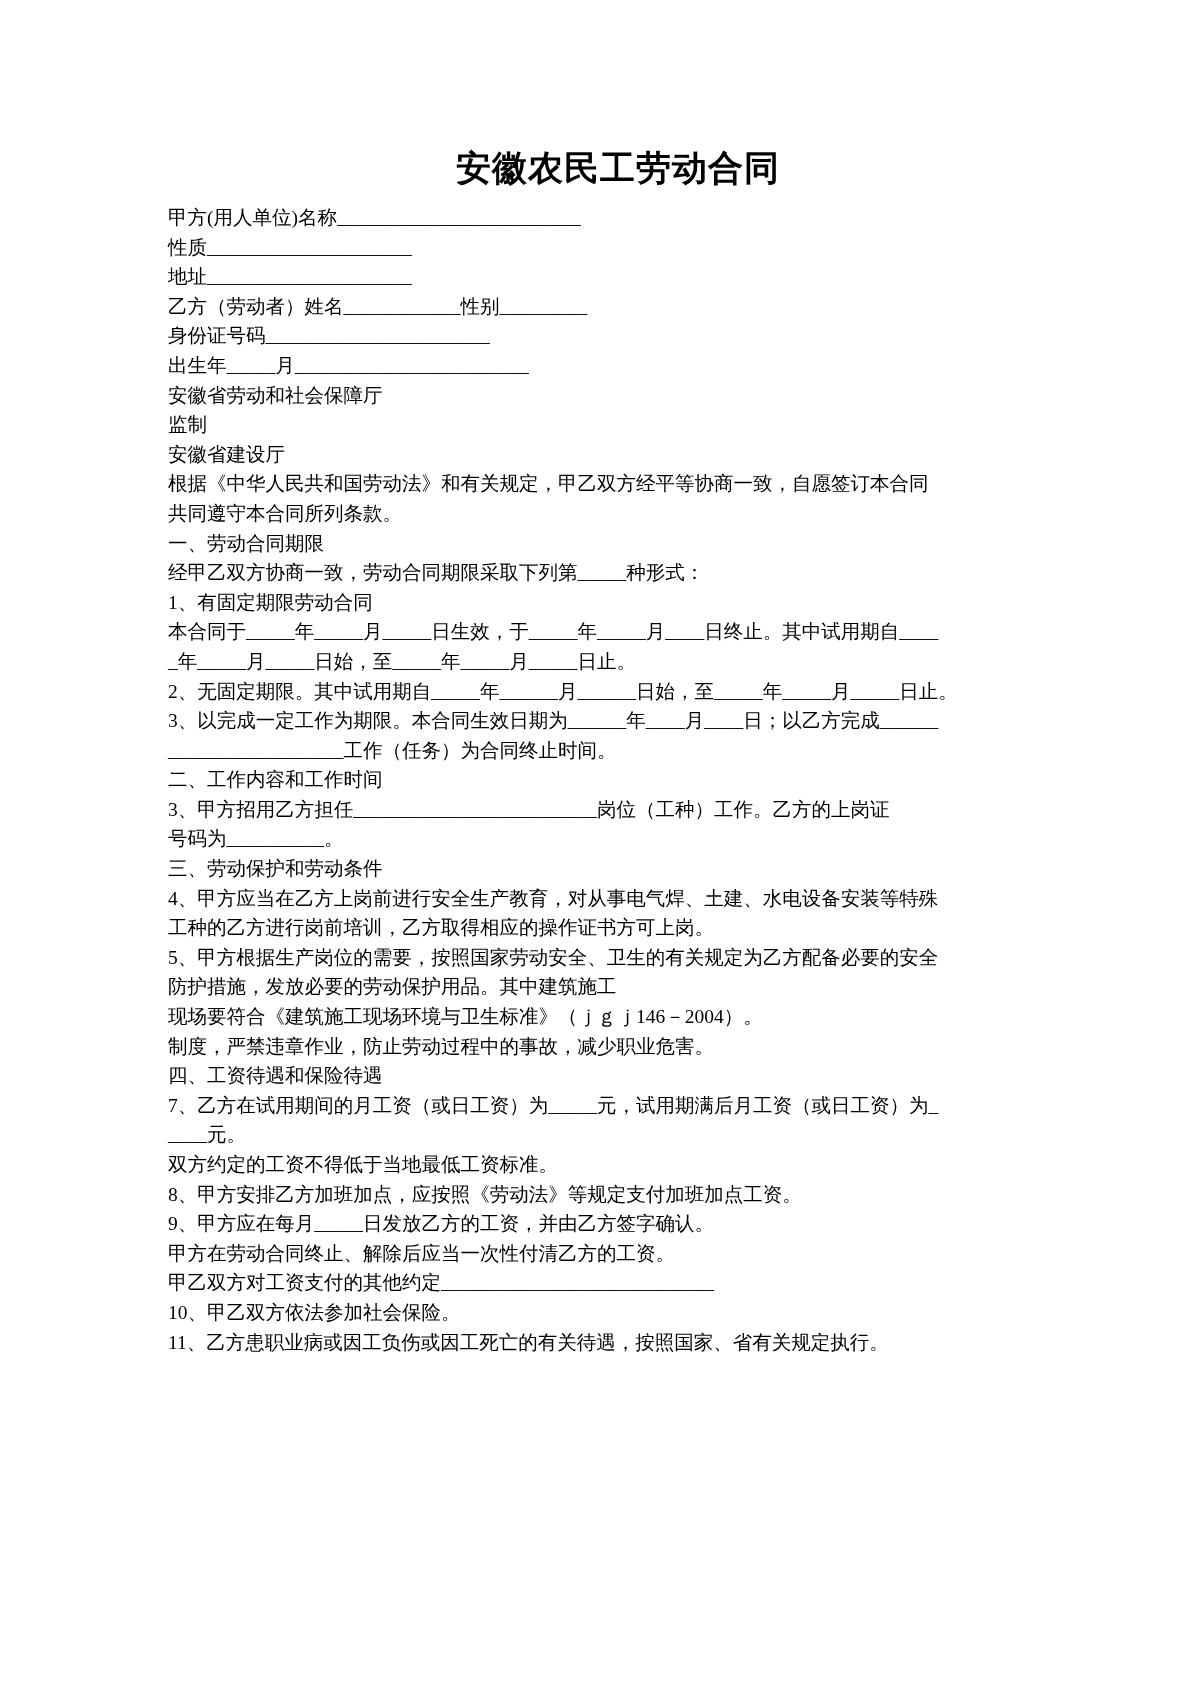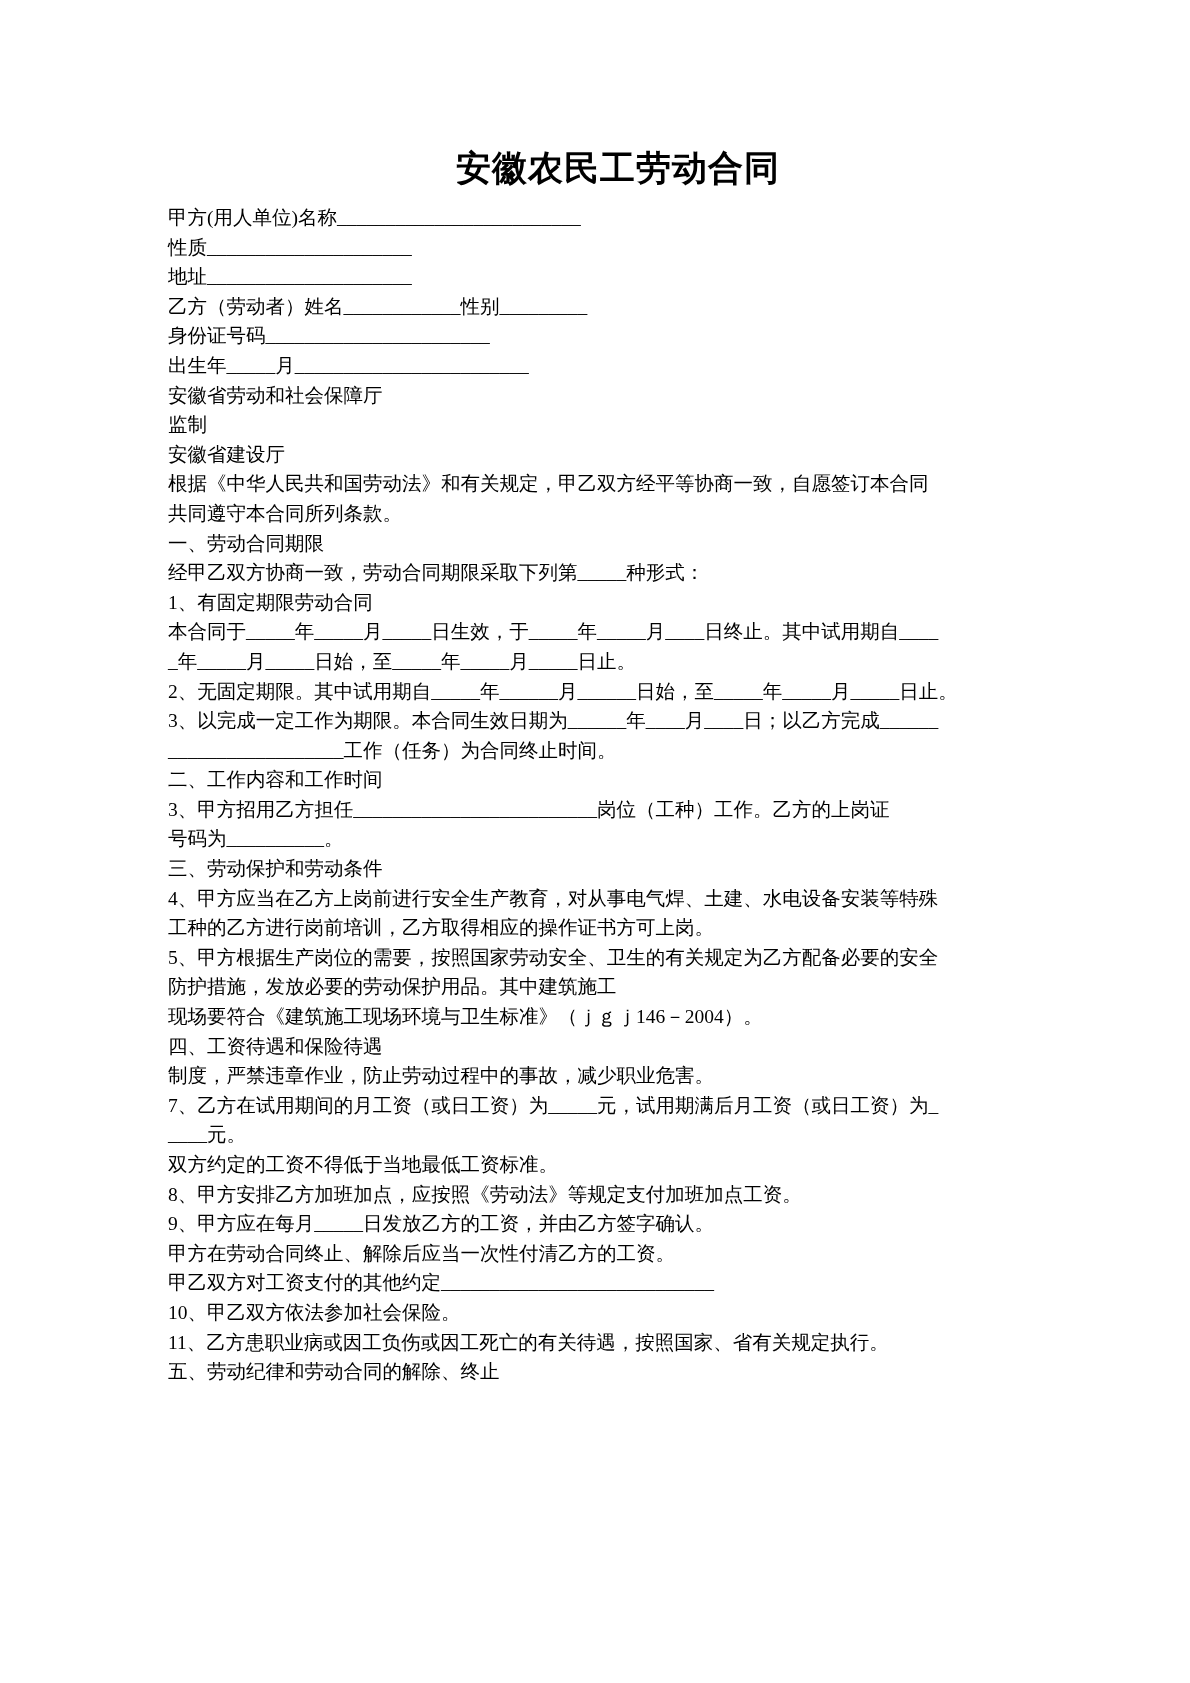--- a/index.html
+++ b/index.html
@@ -78,27 +78,26 @@
     <div class="ln">__________________工作（任务）为合同终止时间。</div>
     <div class="ln">二、工作内容和工作时间</div>
     <div class="ln">3、甲方招用乙方担任_________________________岗位（工种）工作。乙方的上岗证</div>
     <div class="ln">号码为__________。</div>
     <div class="ln">三、劳动保护和劳动条件</div>
     <div class="ln">4、甲方应当在乙方上岗前进行安全生产教育，对从事电气焊、土建、水电设备安装等特殊</div>
     <div class="ln">工种的乙方进行岗前培训，乙方取得相应的操作证书方可上岗。</div>
     <div class="ln">5、甲方根据生产岗位的需要，按照国家劳动安全、卫生的有关规定为乙方配备必要的安全</div>
     <div class="ln">防护措施，发放必要的劳动保护用品。其中建筑施工</div>
     <div class="ln">现场要符合《建筑施工现场环境与卫生标准》（ｊｇｊ146－2004）。</div>
+    <div class="ln">制度，严禁违章作业，防止劳动过程中的事故，减少职业危害。</div>
     <div class="ln">四、工资待遇和保险待遇</div>
-    <div class="ln">制度，严禁违章作业，防止劳动过程中的事故，减少职业危害。</div>
     <div class="ln">7、乙方在试用期间的月工资（或日工资）为_____元，试用期满后月工资（或日工资）为_</div>
     <div class="ln">____元。</div>
     <div class="ln">双方约定的工资不得低于当地最低工资标准。</div>
     <div class="ln">8、甲方安排乙方加班加点，应按照《劳动法》等规定支付加班加点工资。</div>
     <div class="ln">9、甲方应在每月_____日发放乙方的工资，并由乙方签字确认。</div>
     <div class="ln">甲方在劳动合同终止、解除后应当一次性付清乙方的工资。</div>
     <div class="ln">甲乙双方对工资支付的其他约定____________________________</div>
     <div class="ln">10、甲乙双方依法参加社会保险。</div>
     <div class="ln">11、乙方患职业病或因工负伤或因工死亡的有关待遇，按照国家、省有关规定执行。</div>
-    <div class="ln">五、劳动纪律和劳动合同的解除、终止</div>
   </div>
 
 </div>
 
 </body></html>

